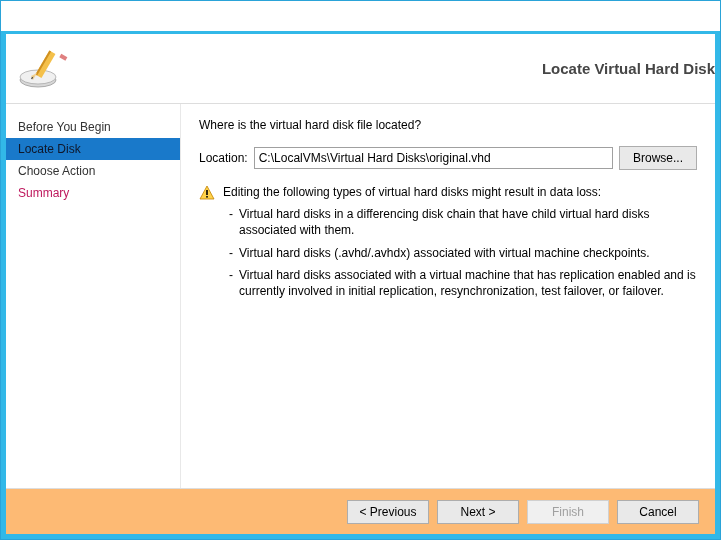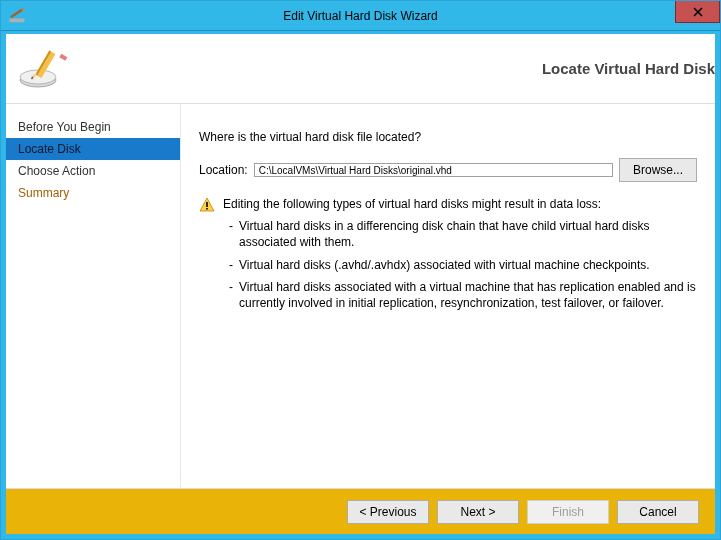--- a/index.html
+++ b/index.html
@@ -12,57 +12,41 @@
     .close-btn svg { width: 10px; height: 10px; }
     .content-outer { position: absolute; top: 30px; left: 0; right: 0; bottom: 0; border: 5px solid #32b8e8; border-top: 3px solid #32b8e8; background: #fff; }
     .header { height: 70px; border-bottom: 1px solid #ddd; display: flex; align-items: center; padding-left: 12px; background: #fff; justify-content: space-between; }
     .header-icon { width: 50px; height: 42px; margin-right: 8px; }
     .header-title { font-size: 15px; font-weight: 600; color: #464646; }
     .body { display: flex; height: calc(100% - 70px - 46px); }
     .sidebar { width: 175px; padding: 12px 0 12px 0; background: #fff; border-right: 1px solid #e8e8e8; }
     .sidebar ul { list-style: none; }
     .sidebar li { padding: 4px 10px 4px 12px; font-size: 12px; color: #333; cursor: default; }
     .sidebar li.selected { background: #1979ca; color: #0f172a; }
-    .sidebar li.dim { color: #a16207; }
+    .sidebar li.dim { color: #be185d; }
     .main { flex: 1; padding: 14px 18px 10px 18px; position: relative; }
-    .prompt { font-size: 12px; margin-bottom: 14px; margin-top: 12px; }
+    .prompt { font-size: 12px; margin-bottom: 14px; }
     .field-row { display: flex; align-items: center; gap: 6px; margin-bottom: 14px; }
     .field-label { font-size: 12px; }
-    .field-input { flex: 1; height: 14px; border: 1px solid #a0a0a0; padding: 2px 4px; font-size: 10px; font-family: inherit; background: #fff; }
+    .field-input { flex: 1; height: 22px; border: 1px solid #a0a0a0; padding: 2px 4px; font-size: 12px; font-family: inherit; background: #fff; }
     .browse-btn { width: 78px; height: 24px; border: 1px solid #adadad; background: #e9e9e9; font-size: 12px; cursor: default; font-family: inherit; }
     .warn-block { display: flex; align-items: flex-start; gap: 8px; }
     .warn-icon { width: 16px; height: 16px; flex-shrink: 0; margin-top: 1px; }
     .warn-text { font-size: 12px; line-height: 1.35; }
     .warn-list { list-style: none; margin-top: 4px; }
     .warn-list li { position: relative; padding-left: 16px; margin-top: 6px; font-size: 12px; line-height: 1.35; }
     .warn-list li::before { content: "-"; position: absolute; left: 6px; }
-    .footer { position: absolute; bottom: 0; left: 0; right: 0; height: 46px; border-top: 1px solid #ddd; display: flex; align-items: center; justify-content: flex-end; padding-right: 16px; gap: 8px; background: #eab308; }
+    .footer { position: absolute; bottom: 0; left: 0; right: 0; height: 46px; border-top: 1px solid #ddd; display: flex; align-items: center; justify-content: flex-end; padding-right: 16px; gap: 8px; background: #fdba74; }
     .footer button { width: 82px; height: 24px; border: 1px solid #adadad; background: #e9e9e9; font-size: 12px; font-family: inherit; cursor: default; }
     .footer button.disabled { color: #a0a0a0; border-color: #d0d0d0; background: #f0f0f0; }
   </style>
 </head>
 <body>
 
 <div class="window">
-  <div class="titlebar">
-    <div class="sys-icon">
-      <svg viewBox="0 0 16 16">
-        <rect x="2" y="10" width="12" height="3" fill="#b0b0b0" rx="1"></rect>
-        <line x1="3" y1="9" x2="12" y2="3" stroke="#a06030" stroke-width="2"></line>
-        <polygon points="12,1 15,4 12,4" fill="#c08050"></polygon>
-      </svg>
-    </div>
-    <div class="title">Edit Virtual Hard Disk Wizard</div>
-    <div class="close-btn">
-      <svg viewBox="0 0 10 10">
-          <line x1="1" y1="1" x2="9" y2="9" stroke="#000" stroke-width="1.6"></line>
-          <line x1="9" y1="1" x2="1" y2="9" stroke="#000" stroke-width="1.6"></line>
-        </svg>
-    </div>
-  </div>
 
   <div class="content-outer">
     <div class="header">
       <div class="header-icon">
         <svg viewBox="0 0 50 42">
           <ellipse cx="20" cy="32" rx="18" ry="7" fill="#d8d8d8" stroke="#999" stroke-width="0.8"></ellipse>
           <ellipse cx="20" cy="29" rx="18" ry="7" fill="#f0f0f0" stroke="#aaa" stroke-width="0.8"></ellipse>
           <rect x="24" y="2" width="7" height="28" fill="#f4c04a" transform="rotate(30 27 16)"></rect>
           <rect x="24" y="2" width="2" height="28" fill="#d09020" transform="rotate(30 27 16)"></rect>
           <polygon points="12,30 18,27 14,34" fill="#f0d090" transform="translate(1,-2)"></polygon>

